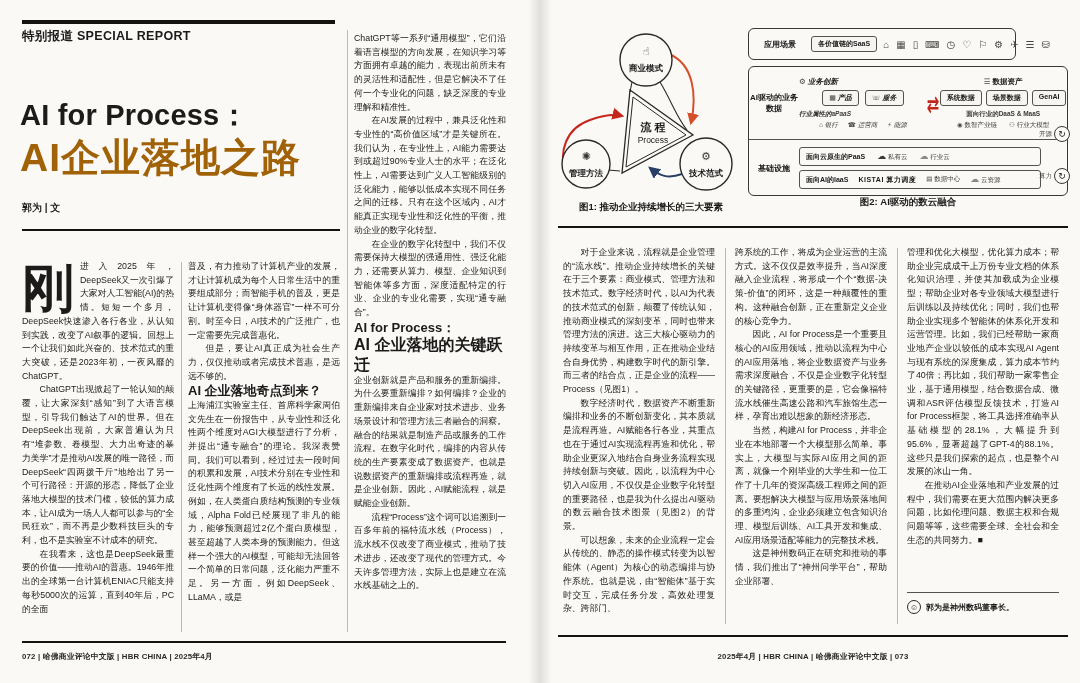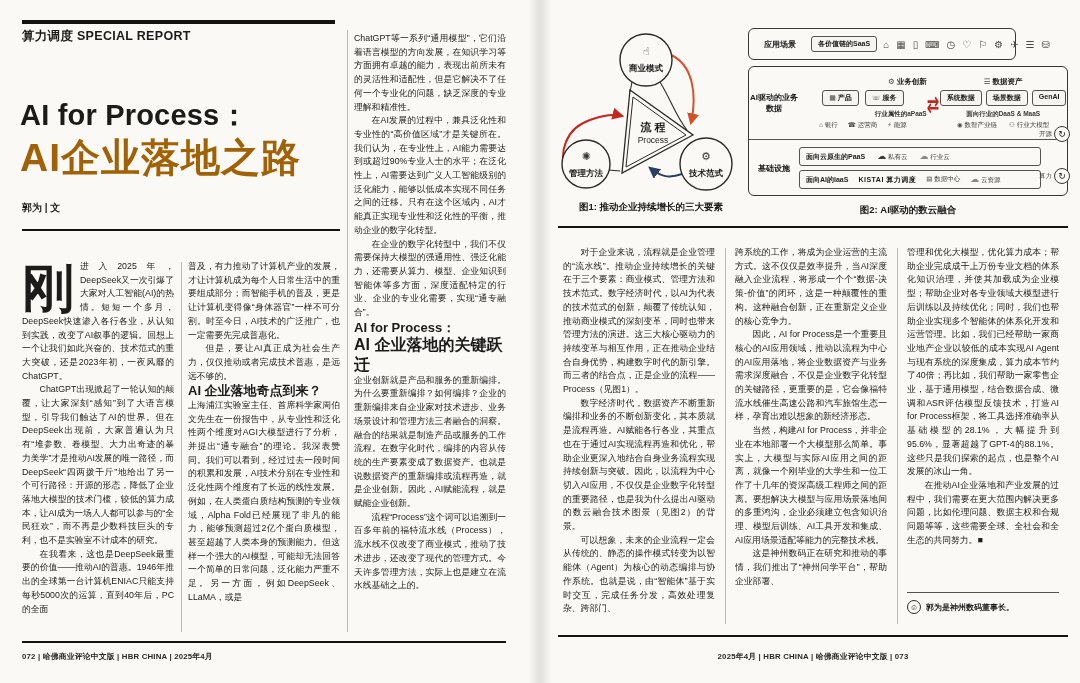--- a/index.html
+++ b/index.html
@@ -35,21 +35,21 @@
   .cyc{width:14px;height:14px;border:1.3px solid #3a3835;border-radius:50%;display:flex;align-items:center;justify-content:center;font-size:9px;background:#faf9f6;}
   .authnote{font-size:8px;display:flex;align-items:center;gap:5px;}
   .authcirc{width:12px;height:12px;border:1px solid #2a2927;border-radius:50%;display:inline-flex;align-items:center;justify-content:center;font-size:8px;flex:0 0 12px;}
 </style>
 </head>
 <body>
 
 <div class="spread">
 
   <div class="abs rule" style="left:22px;top:20px;width:313px;height:3.5px;"></div>
-  <div class="abs kicker" style="left:22px;top:28px;">算力调度 SPECIAL REPORT</div>
+  <div class="abs kicker" style="left:22px;top:28px;">特别报道 SPECIAL REPORT</div>
 
   <div class="abs title-en" style="left:20px;top:96px;">AI for Process：</div>
   <div class="abs title-cn" style="left:20px;top:131px;">AI企业落地之路</div>
   <div class="abs byline" style="left:22px;top:201px;">郭为 | 文</div>
   <div class="abs rule" style="left:22px;top:229px;width:318px;height:2px;"></div>
 
   <div class="abs bodycol" style="left:22px;top:260px;width:152px;height:382px;">
     <p><span class="dropcap">刚</span><span>进入2025年，DeepSeek又一次引爆了大家对人工智能(AI)的热情。短短一个多月，DeepSeek快速渗入各行各业，从认知到实践，改变了AI叙事的逻辑。回想上一个让我们如此兴奋的、技术范式的重大突破，还是2023年初，一夜风靡的ChatGPT。</span></p>
     <p class="ind">ChatGPT出现掀起了一轮认知的颠覆，让大家深刻“感知”到了大语言模型，引导我们触达了AI的世界。但在DeepSeek出现前，大家普遍认为只有“堆参数、卷模型、大力出奇迹的暴力美学”才是推动AI发展的唯一路径，而DeepSeek“四两拨千斤”地给出了另一个可行路径：开源的形态，降低了企业落地大模型的技术门槛，较低的算力成本，让AI成为一场人人都可以参与的“全民狂欢”，而不再是少数科技巨头的专利，也不是实验室不计成本的研究。</p>
     <p class="ind">在我看来，这也是DeepSeek最重要的价值——推动AI的普惠。1946年推出的全球第一台计算机ENIAC只能支持每秒5000次的运算，直到40年后，PC的全面</p>
@@ -133,21 +133,21 @@
           <span class="icn">⛁</span>
         </div>
       </div>
     </div>
 
     <div class="f2box" style="left:0;top:38px;width:320px;height:130px;">
 
       <div style="display:flex;height:72px;border-bottom:1px solid #55524e;align-items:center;">
         <div class="f2label">AI驱动的业务数据</div>
         <div style="flex:1;display:flex;align-items:stretch;">
-          <div style="flex:1;text-align:right;">
+          <div style="flex:1;text-align:left;font-style:italic;">
             <div class="f2head"><span class="icn">⚙</span> <span>业务创新</span></div>
             <div style="display:flex;gap:6px;justify-content:center;margin-top:3px;">
               <span class="chip"><span class="icn">▦</span> <span>产品</span></span>
               <span class="chip"><span class="icn">☏</span> <span>服务</span></span>
             </div>
             <div class="mini" style="margin-top:4px;font-weight:bold;">行业属性的aPaaS</div>
             <div class="mini" style="display:flex;gap:10px;justify-content:center;margin-top:2px;">
               <span><span class="icn">⌂</span> <span>银行</span></span>
               <span><span class="icn">☎</span> <span>运营商</span></span>
               <span><span class="icn">⚡</span> <span>能源</span></span>
@@ -190,21 +190,21 @@
 
     <div class="abs" style="right:-2px;top:98px;display:flex;align-items:center;gap:2px;">
       <span class="mini">开源</span>
       <span class="cyc">↻</span>
     </div>
     <div class="abs" style="right:-2px;top:140px;display:flex;align-items:center;gap:2px;">
       <span class="mini">算力</span>
       <span class="cyc">↻</span>
     </div>
   </div>
-  <div class="abs figcap" style="left:748px;top:204px;width:320px;text-align:center;">图2: AI驱动的数云融合</div>
+  <div class="abs figcap" style="left:748px;top:196px;width:320px;text-align:center;">图2: AI驱动的数云融合</div>
 
   <div class="abs rule" style="left:558px;top:226px;width:510px;height:1.5px;"></div>
 
   <div class="abs bodycol" style="left:563px;top:246px;width:152px;height:378px;">
     <p class="ind">对于企业来说，流程就是企业管理的“流水线”。推动企业持续增长的关键在于三个要素：商业模式、管理方法和技术范式。数字经济时代，以AI为代表的技术范式的创新，颠覆了传统认知，推动商业模式的深刻变革，同时也带来管理方法的演进。这三大核心驱动力的持续变革与相互作用，正在推动企业结合自身优势，构建数字时代的新引擎。而三者的结合点，正是企业的流程——Process（见图1）。</p>
     <p class="ind">数字经济时代，数据资产不断重新编排和业务的不断创新变化，其本质就是流程再造。AI赋能各行各业，其重点也在于通过AI实现流程再造和优化，帮助企业更深入地结合自身业务流程实现持续创新与突破。因此，以流程为中心切入AI应用，不仅仅是企业数字化转型的重要路径，也是我为什么提出AI驱动的数云融合技术图景（见图2）的背景。</p>
     <p class="ind">可以想象，未来的企业流程一定会从传统的、静态的操作模式转变为以智能体（Agent）为核心的动态编排与协作系统。也就是说，由“智能体”基于实时交互，完成任务分发，高效处理复杂、跨部门、</p>
   </div>
 
   <div class="abs vdiv" style="left:725px;top:248px;height:376px;"></div>

